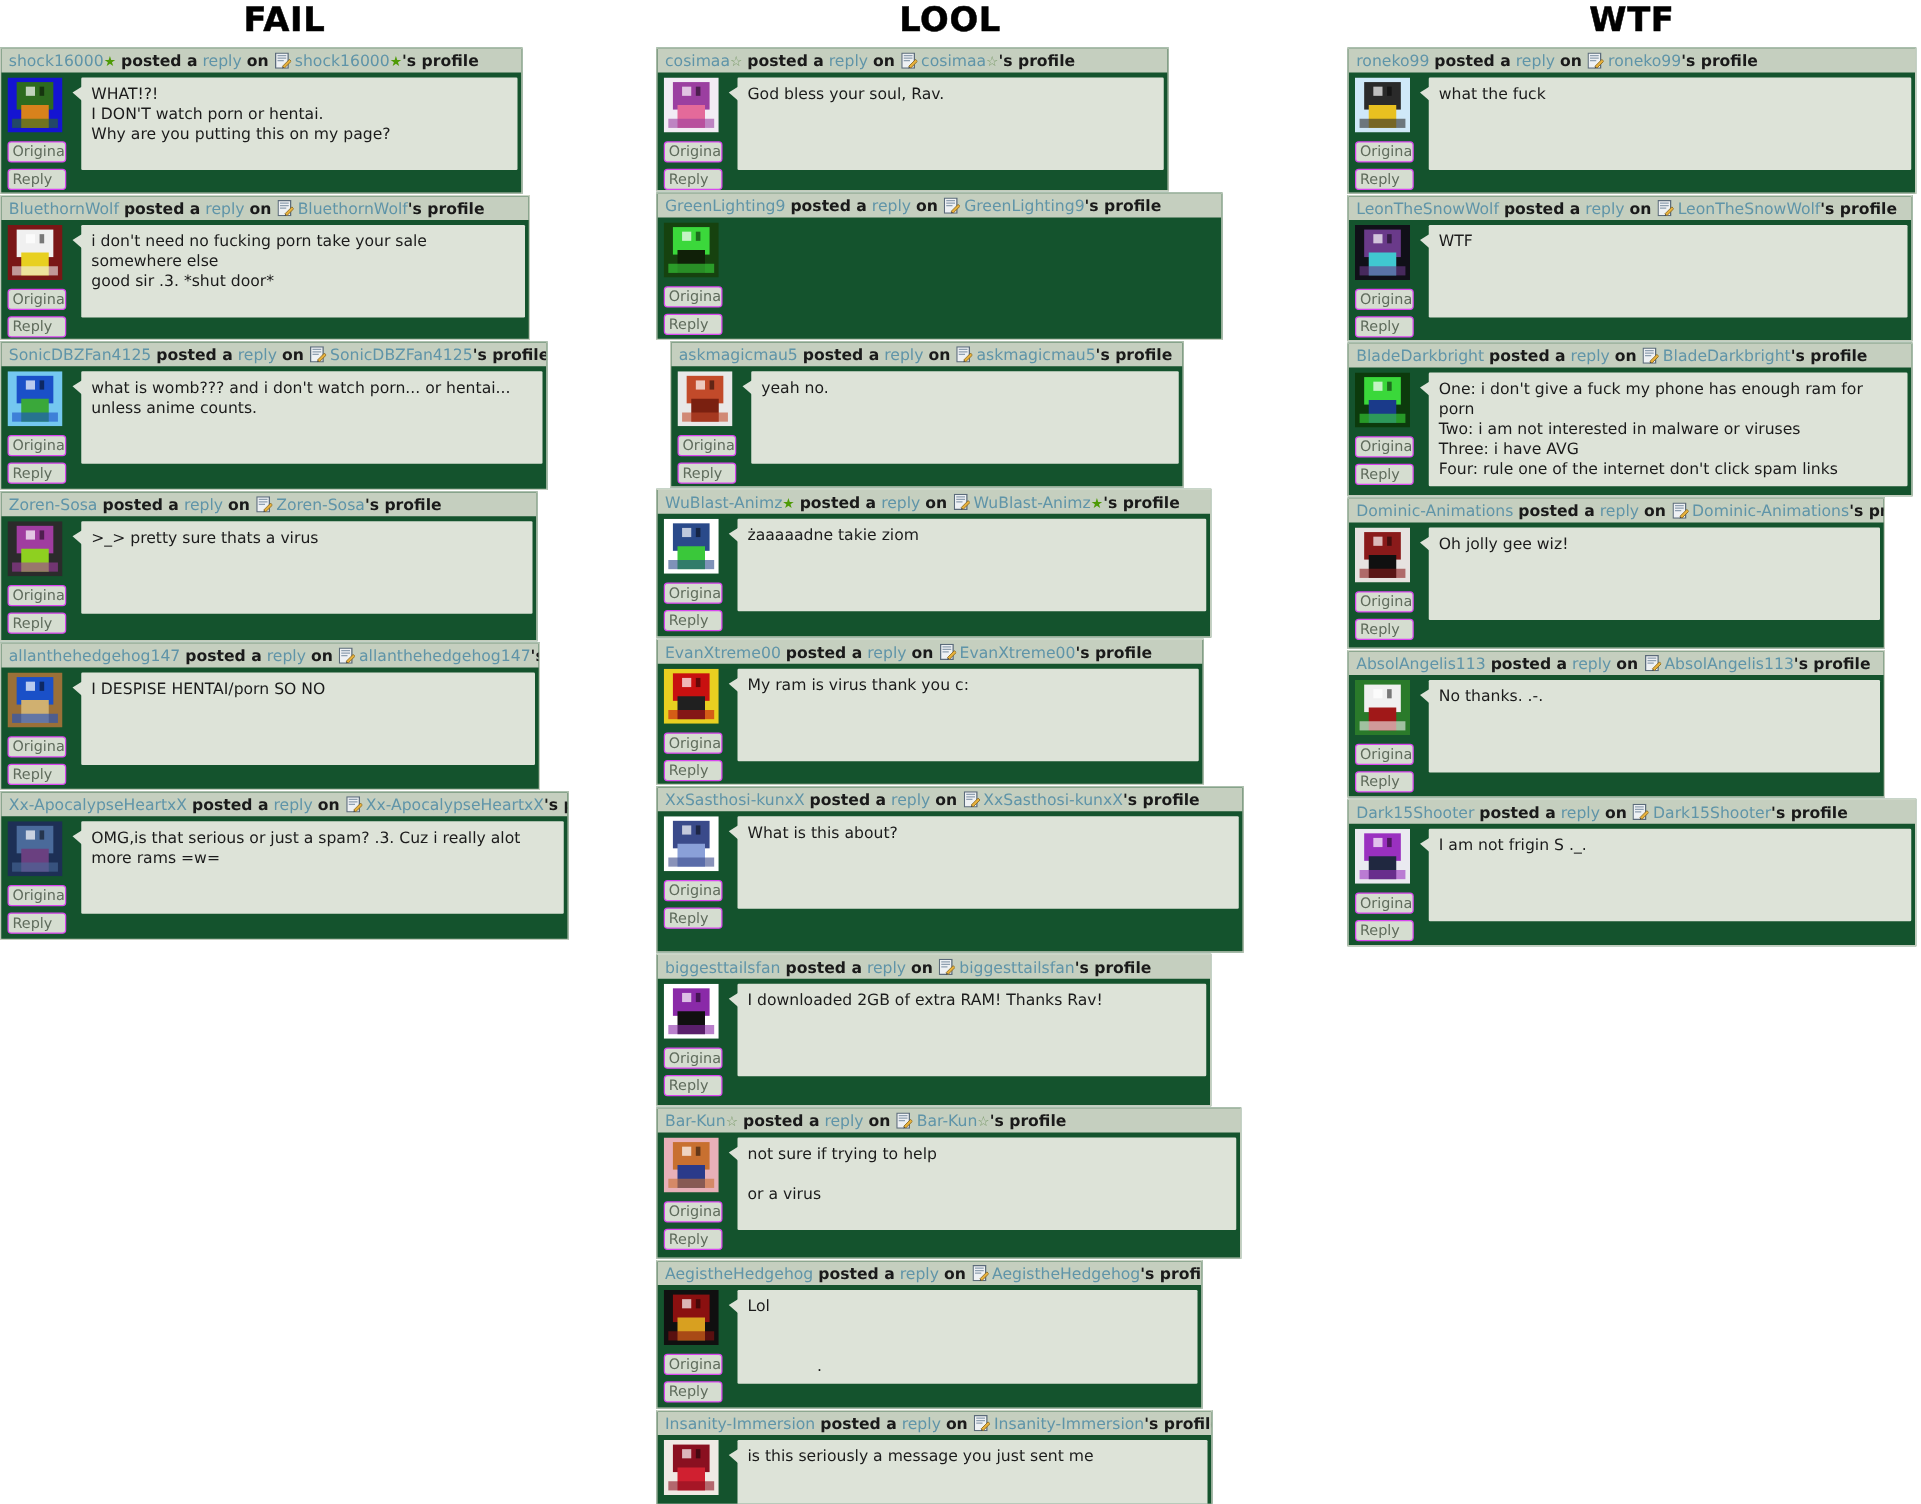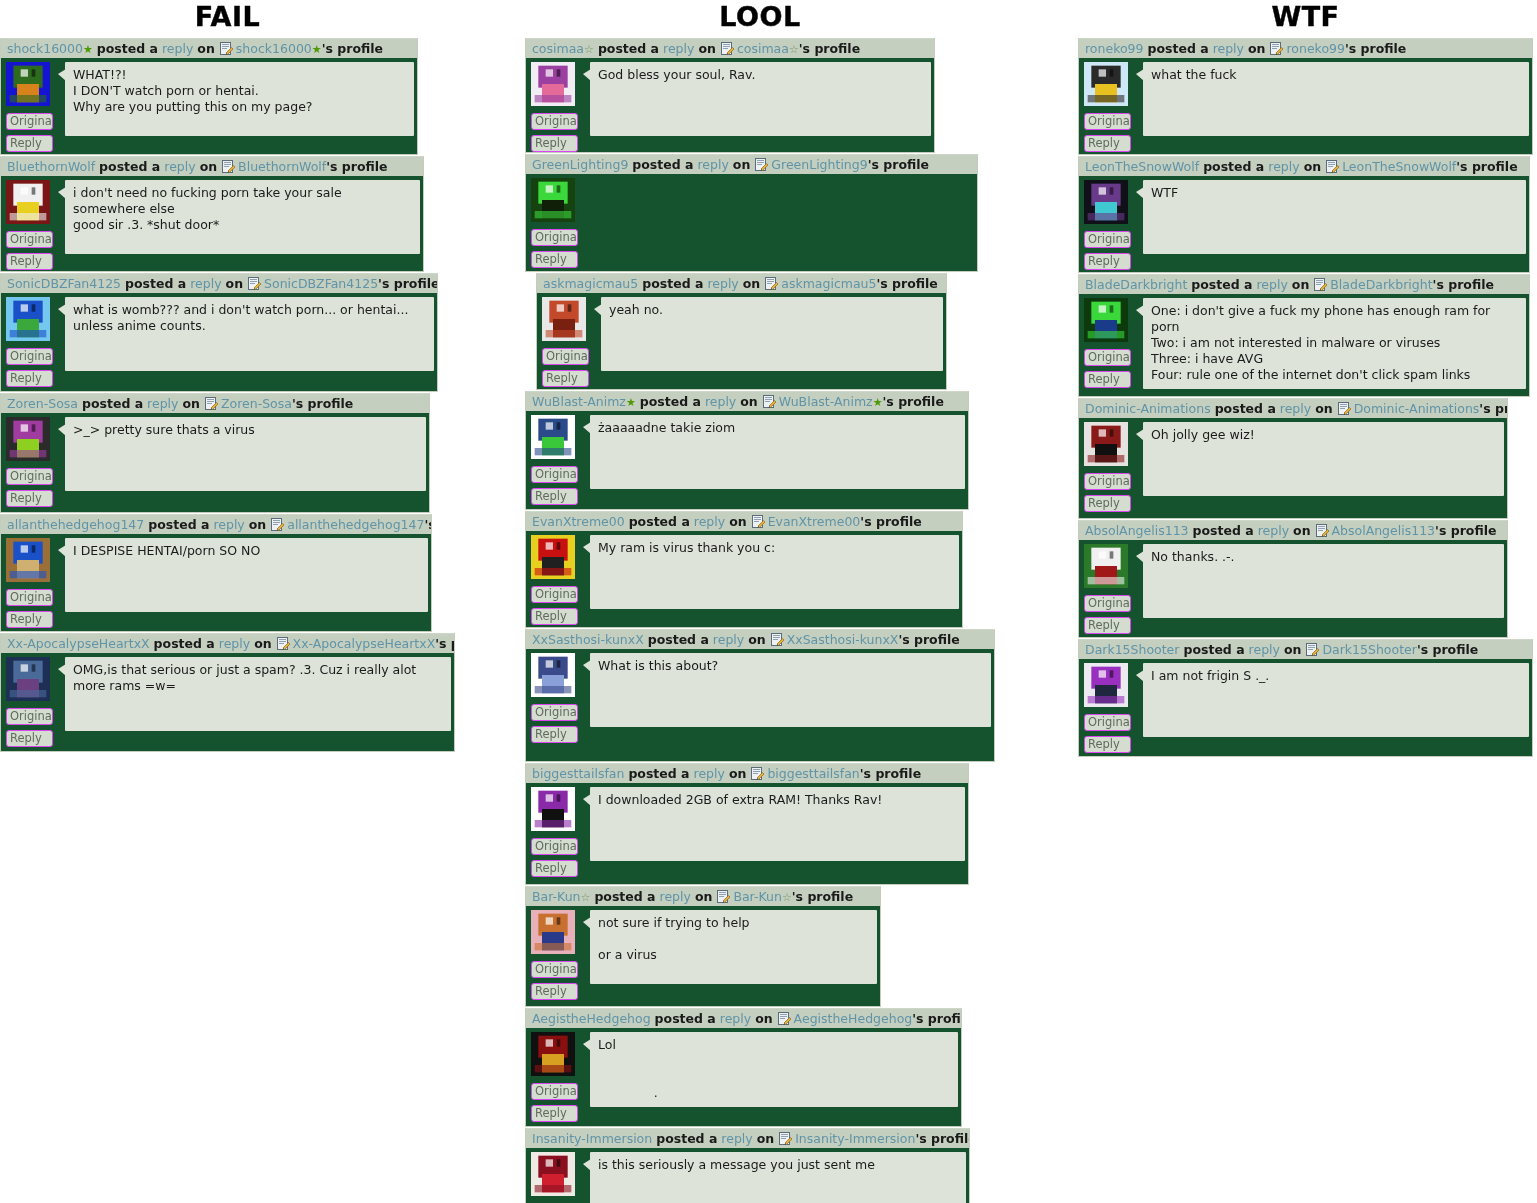--- a/index.html
+++ b/index.html
@@ -460,21 +460,21 @@
                 <rect x="4" y="2" width="2" height="2" fill="#fff" opacity="0.7"></rect>
                 <rect x="7" y="2" width="1" height="2" fill="#000" opacity="0.5"></rect>
                 <rect x="1" y="9" width="10" height="2" fill="#8a2aa8" opacity="0.6"></rect>
               </svg>
               <span class="btn orig">Origina</span>
               <span class="btn">Reply</span>
             </div>
             <div class="bubble"><span class="msg">I downloaded 2GB of extra RAM! Thanks Rav!</span></div>
           </div>
         </div>
-        <div class="comment" style="width: 356px;">
+        <div class="comment" style="width: 468px;">
           <div class="c-header"><span class="uname">Bar-Kun</span><span class="star-open">☆</span> <span class="plain">posted a</span> <span class="reply-link">reply</span> <span class="plain">on</span> <span class="note-icon"><svg width="13" height="13" viewBox="0 0 13 13">
                 <rect x="0.5" y="0.5" width="10" height="12" fill="#eef1f4" stroke="#5b6b7a" stroke-width="1"></rect>
                 <rect x="2" y="2" width="7" height="1" fill="#8fa0b0"></rect>
                 <rect x="2" y="4" width="7" height="1" fill="#8fa0b0"></rect>
                 <rect x="2" y="6" width="5" height="1" fill="#8fa0b0"></rect>
                 <path d="M6 11 L11.5 5.5 L13 7 L7.5 12.5 Z" fill="#e8b13c" stroke="#8a6a20" stroke-width="0.7"></path>
                 <path d="M5.6 12.8 L6.2 11.2 L7.2 12.2 Z" fill="#444"></path>
               </svg></span><span class="uname">Bar-Kun</span><span class="star-open">☆</span><span class="possess">'s profile</span></div>
           <div class="c-body" style="min-height:100px">
             <div class="c-left">

